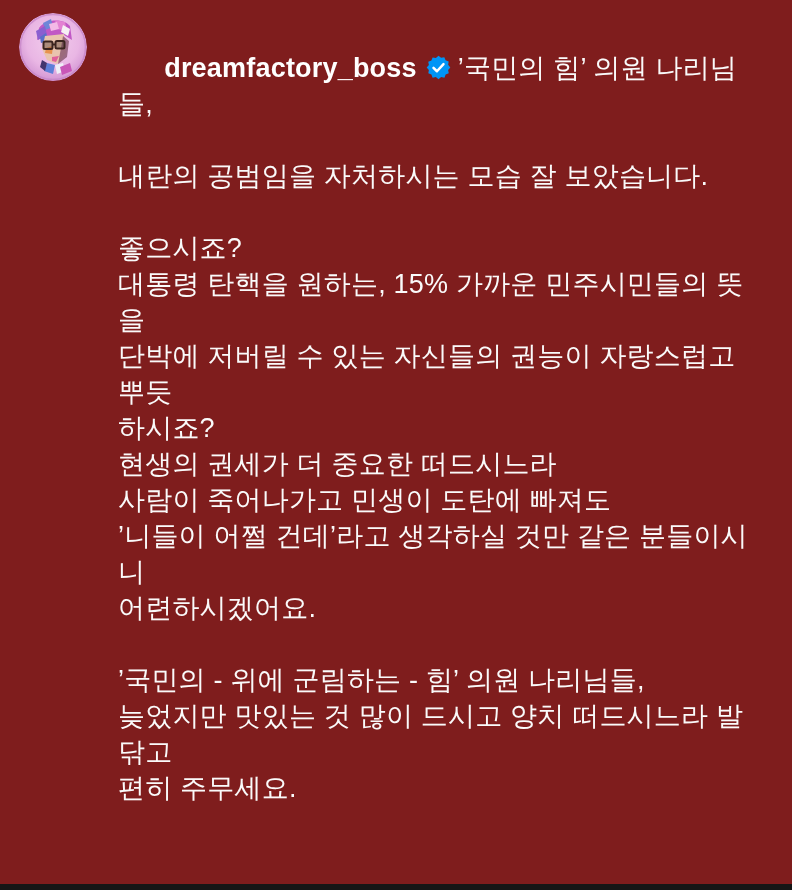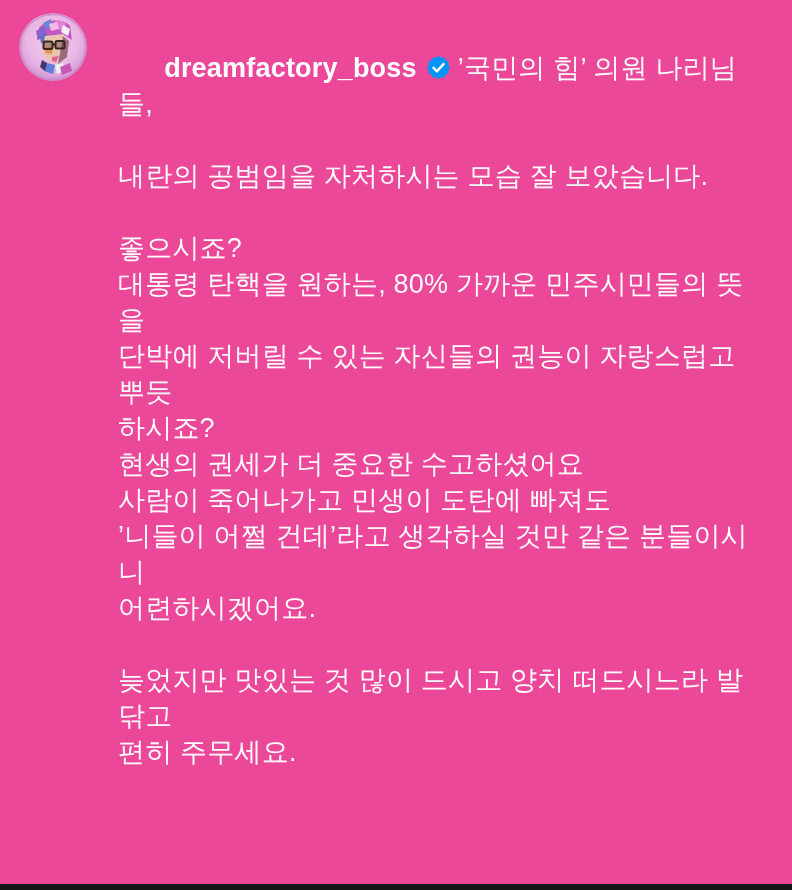--- a/index.html
+++ b/index.html
@@ -10,21 +10,21 @@
   body {
     width: 792px;
     height: 890px;
     position: relative;
     overflow: hidden;
     font-family: "Liberation Sans", "DejaVu Sans", sans-serif;
   }
   .post {
     position: absolute;
     inset: 0;
-    background: #ec4899;
+    background: #7f1d1d;
   }
   .avatar {
     position: absolute;
     left: 19px;
     top: 13px;
     width: 68px;
     height: 68px;
     border-radius: 50%;
     overflow: hidden;
     cursor: pointer;
@@ -111,28 +111,29 @@
     <div class="line">
       <span class="username">dreamfactory_boss</span><span class="badge"><svg width="25" height="25" viewBox="0 0 40 40" xmlns="http://www.w3.org/2000/svg">
         <path fill="#0095f6" d="M20 1l4.1 3.4 5.2-1 2 4.9 5 1.9-.9 5.2L38.9 20l-3.5 4.1 1 5.2-5 2-1.9 4.9-5.3-.9L20 38.9l-4.2-3.6-5.2.9-2-4.9-4.9-2 .9-5.2L1.1 20l3.5-4.1-1-5.3 5-1.9 2-4.9 5.2 1z"></path>
         <polyline points="12,20.5 17.5,26 28,14.5" fill="none" stroke="#ffffff" stroke-width="4" stroke-linecap="round" stroke-linejoin="round"></polyline>
       </svg></span><span>’국민의 힘’ 의원 나리님들,</span>
     </div>
     <div>
         <div class="line">내란의 공범임을 자처하시는 모습 잘 보았습니다.</div>
         <div class="line"></div>
         <div class="line">좋으시죠?</div>
-        <div class="line">대통령 탄핵을 원하는, 80% 가까운 민주시민들의 뜻을</div>
+        <div class="line">대통령 탄핵을 원하는, 15% 가까운 민주시민들의 뜻을</div>
         <div class="line">단박에 저버릴 수 있는 자신들의 권능이 자랑스럽고 뿌듯</div>
         <div class="line">하시죠?</div>
-        <div class="line">현생의 권세가 더 중요한 수고하셨어요</div>
+        <div class="line">현생의 권세가 더 중요한 떠드시느라</div>
         <div class="line">사람이 죽어나가고 민생이 도탄에 빠져도</div>
         <div class="line">’니들이 어쩔 건데’라고 생각하실 것만 같은 분들이시니</div>
         <div class="line">어련하시겠어요.</div>
         <div class="line"></div>
+        <div class="line">’국민의 - 위에 군림하는 - 힘’ 의원 나리님들,</div>
         <div class="line">늦었지만 맛있는 것 많이 드시고 양치 떠드시느라 발 닦고</div>
         <div class="line">편히 주무세요.</div>
         <div class="line"></div>
       </div>
   </div>
 
   <div class="bottom-strip"></div>
 
 </div>
 

